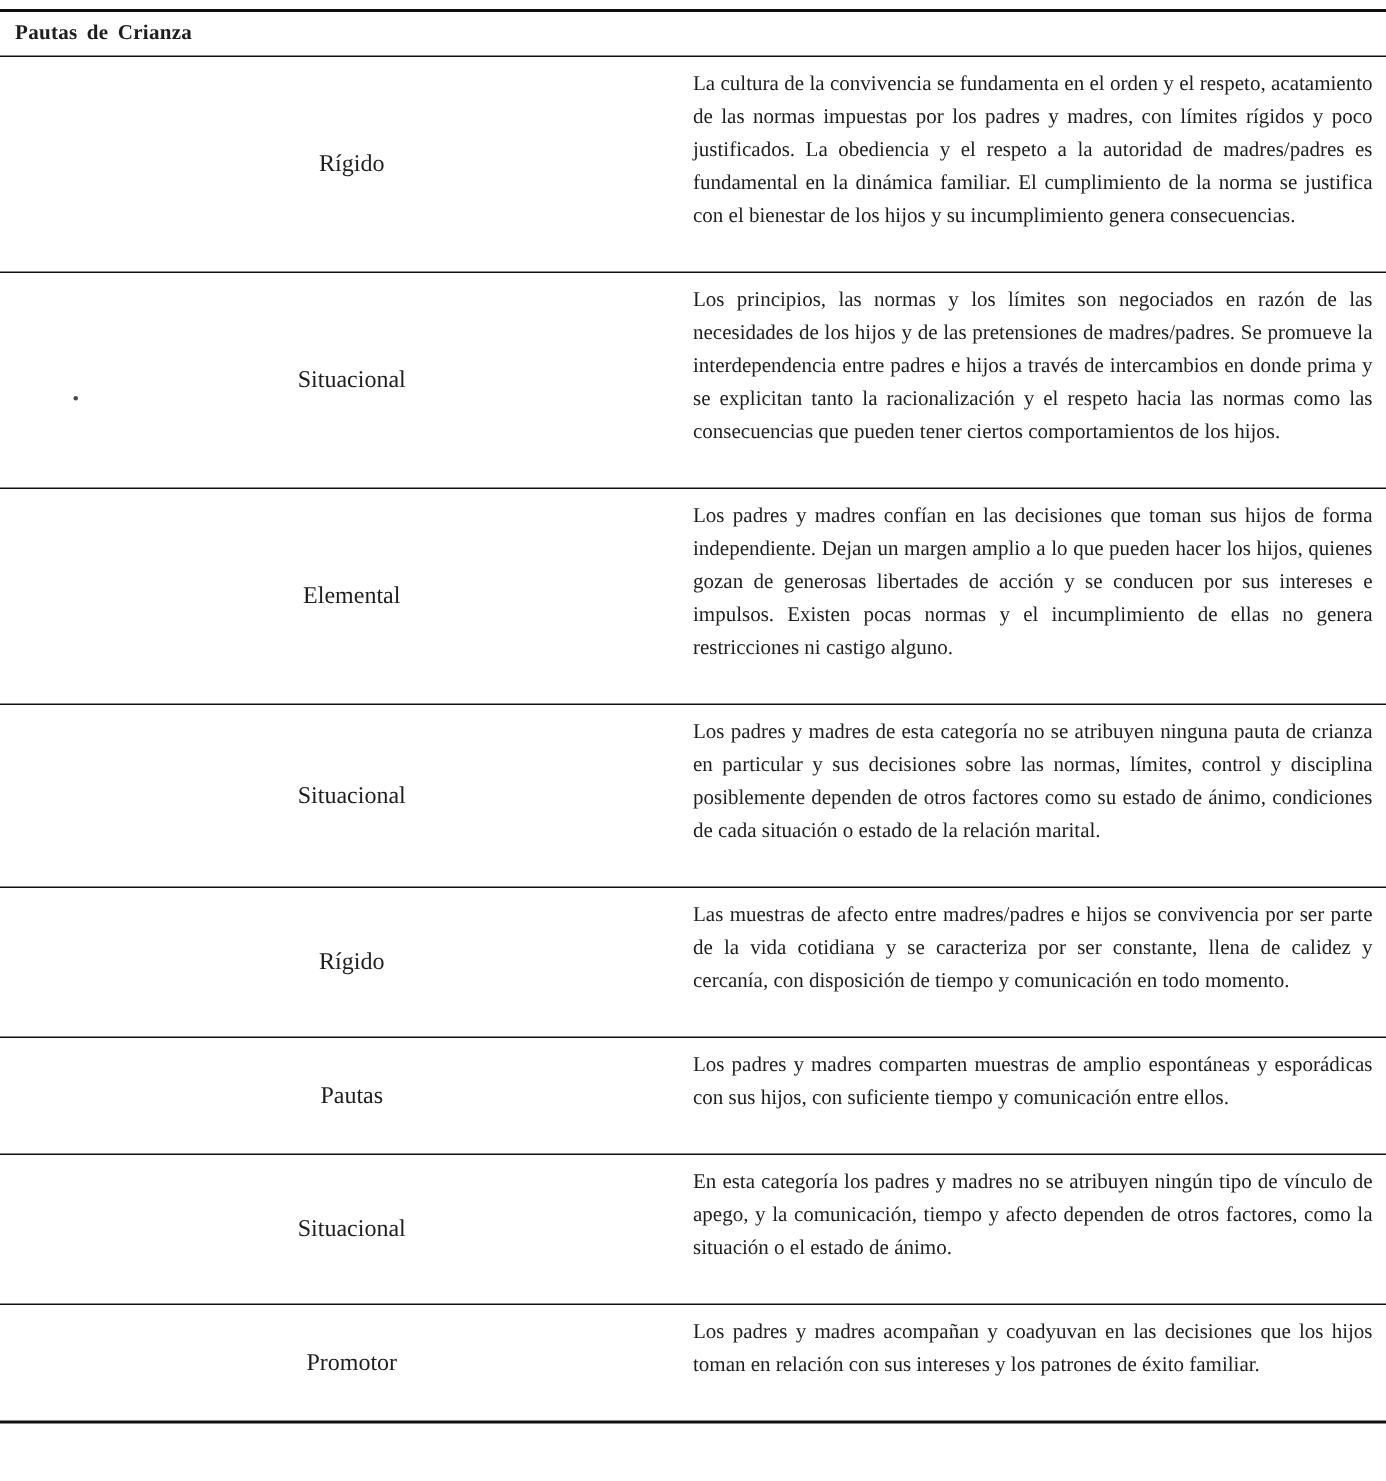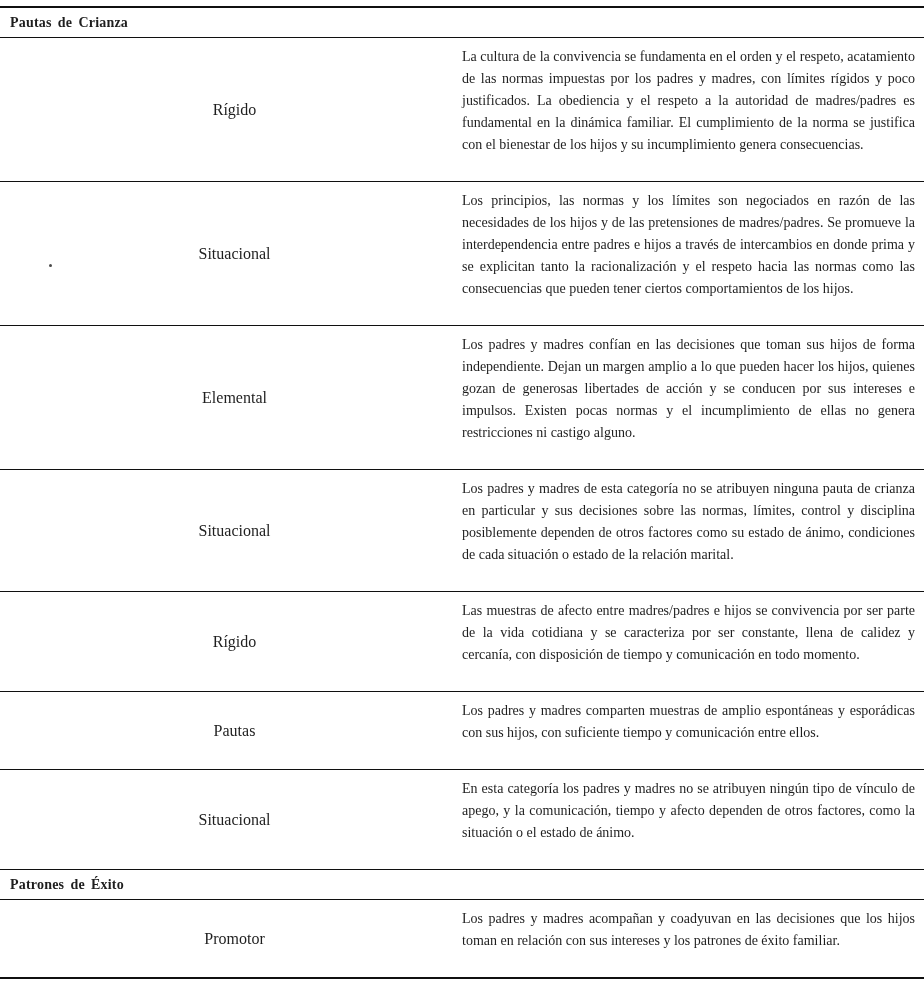--- a/index.html
+++ b/index.html
@@ -97,23 +97,20 @@
       </tr>
       <tr class="data-row">
         <td class="label-cell">Pautas</td>
         <td class="desc-cell">Los padres y madres comparten muestras de amplio espontáneas y esporádicas con sus hijos, con suficiente tiempo y comunicación entre ellos.</td>
       </tr>
       <tr class="data-row">
         <td class="label-cell">Situacional</td>
         <td class="desc-cell">En esta categoría los padres y madres no se atribuyen ningún tipo de vínculo de apego, y la comunicación, tiempo y afecto dependen de otros factores, como la situación o el estado de ánimo.</td>
       </tr>
 
-      <tr class="section-row">
-        <td colspan="2">Patrones de Éxito</td>
-      </tr>
       <tr class="data-row">
         <td class="label-cell">Promotor</td>
         <td class="desc-cell">Los padres y madres acompañan y coadyuvan en las decisiones que los hijos toman en relación con sus intereses y los patrones de éxito  familiar.</td>
       </tr>
 
     </tbody>
   </table>
 </div>
 
 </body></html>

